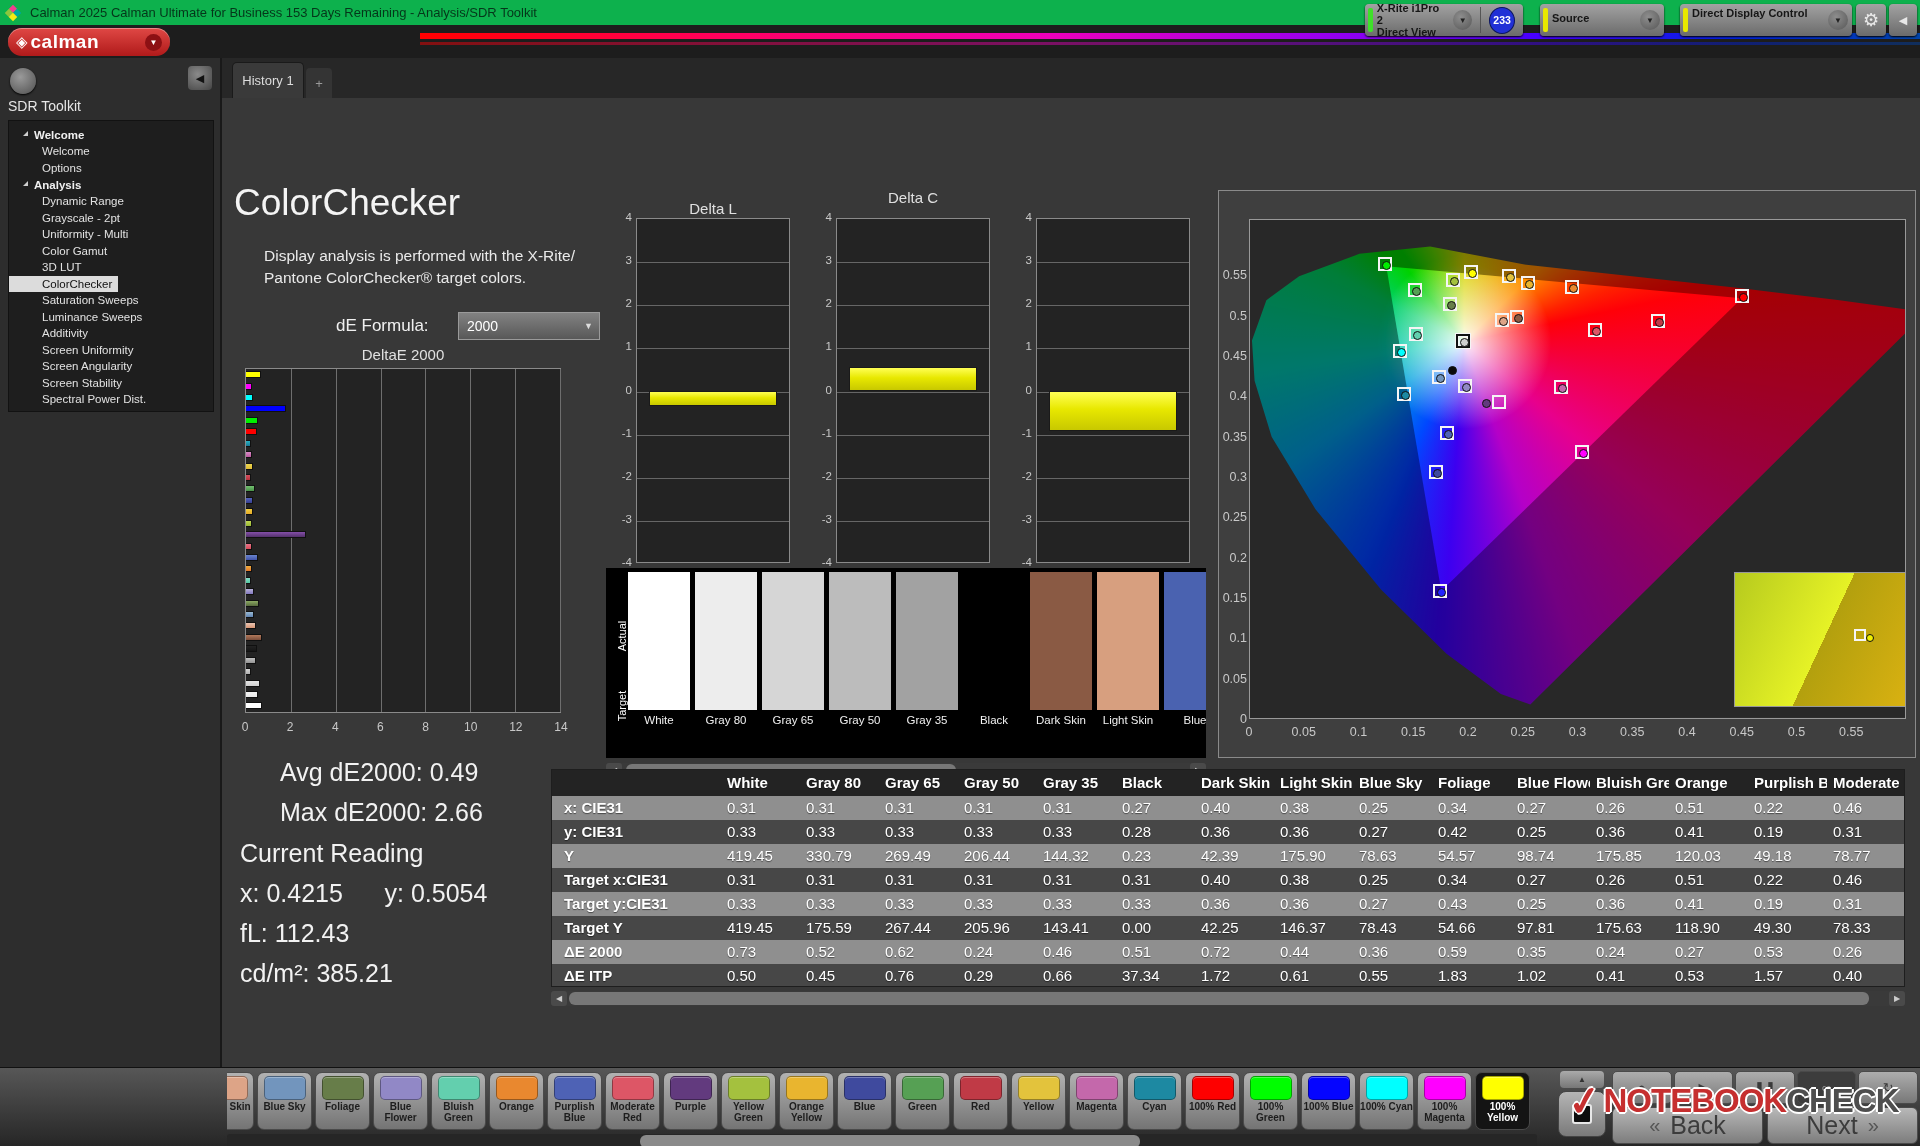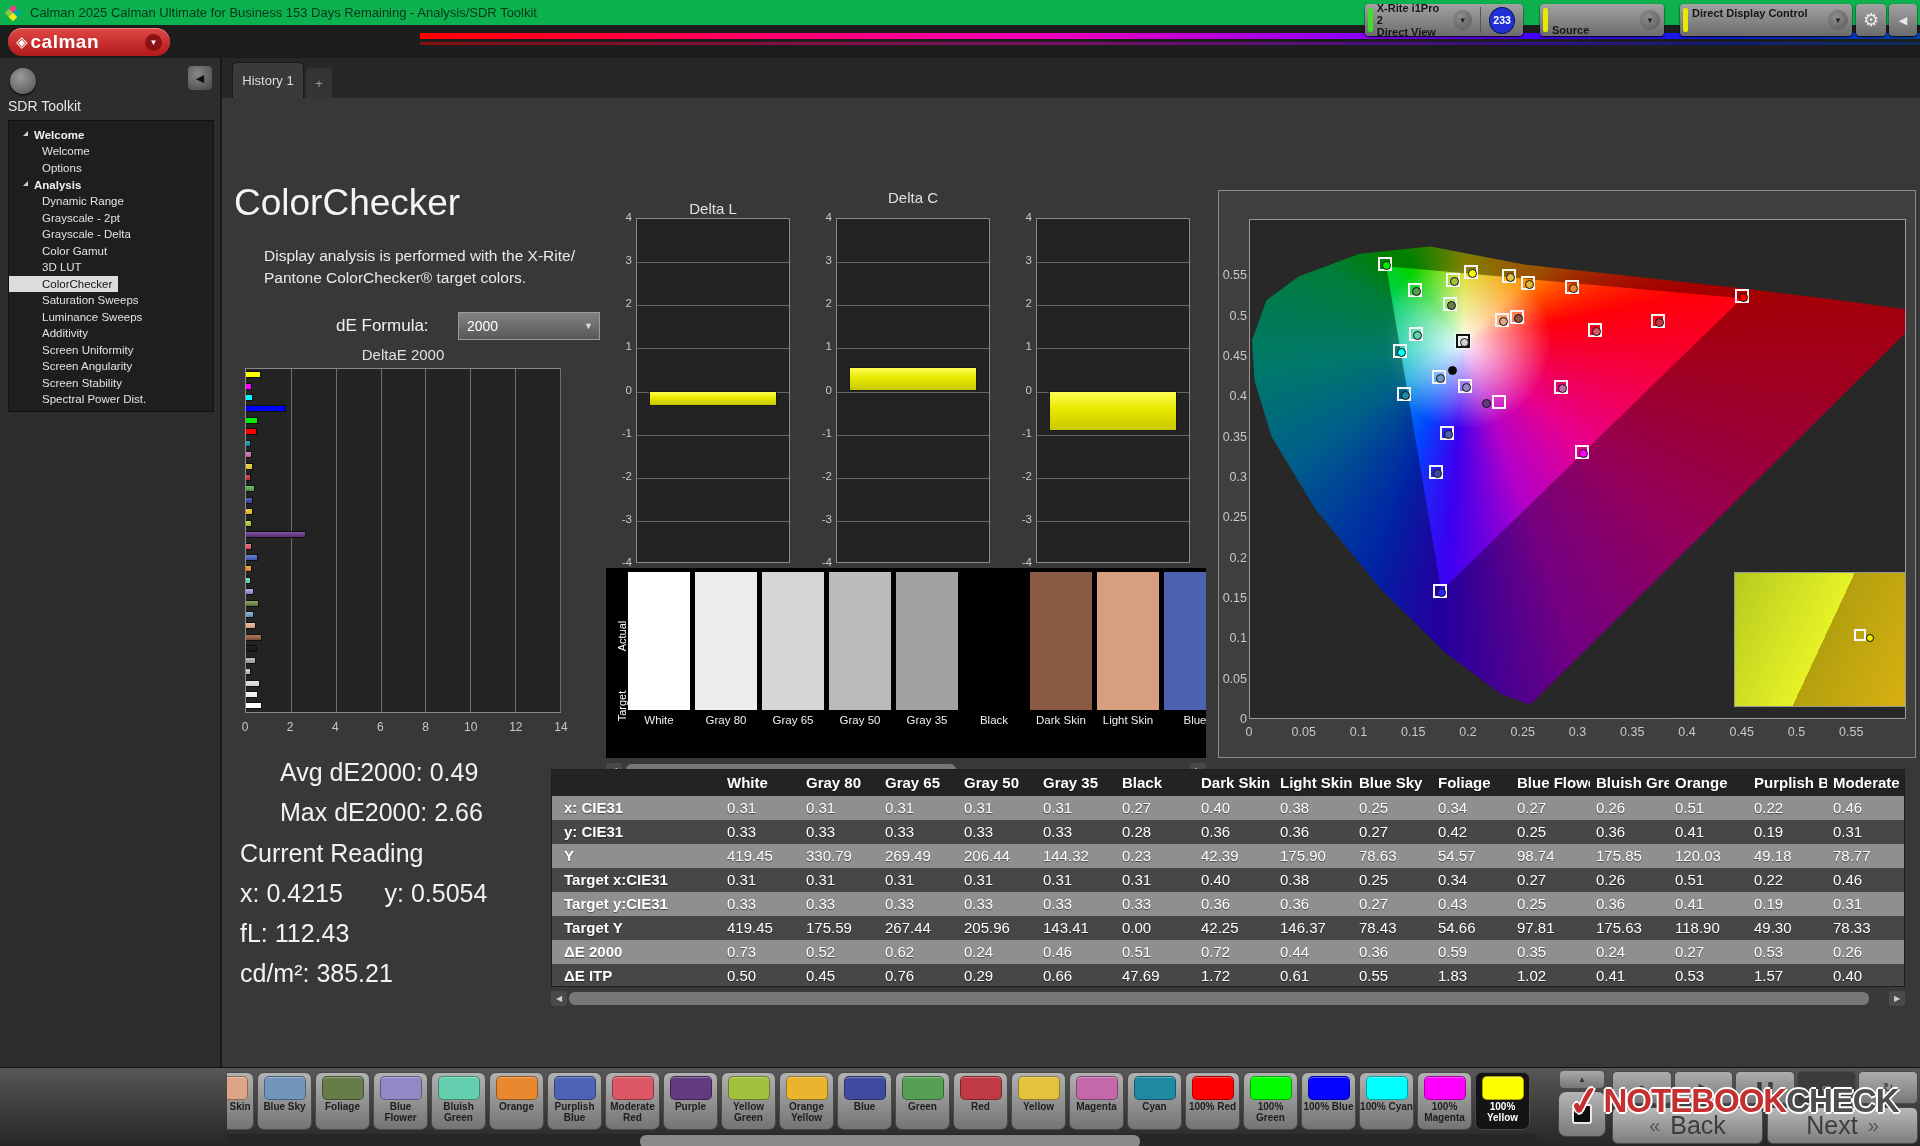--- a/index.html
+++ b/index.html
@@ -225,21 +225,21 @@
         <span>Welcome</span>
       </div>
       <div class="tree-item">Welcome</div>
       <div class="tree-item">Options</div>
       <div class="tree-group">
         <span class="tree-tri"></span>
         <span>Analysis</span>
       </div>
       <div class="tree-item">Dynamic Range</div>
       <div class="tree-item">Grayscale - 2pt</div>
-      <div class="tree-item">Grayscale - Delta</div>
+      <div class="tree-item">Uniformity - Multi</div>
       <div class="tree-item">Color Gamut</div>
       <div class="tree-item">3D LUT</div>
       <div class="tree-item sel">ColorChecker</div>
       <div class="tree-item">Saturation Sweeps</div>
       <div class="tree-item">Luminance Sweeps</div>
       <div class="tree-item">Additivity</div>
       <div class="tree-item">Screen Uniformity</div>
       <div class="tree-item">Screen Angularity</div>
       <div class="tree-item">Screen Stability</div>
       <div class="tree-item">Spectral Power Dist.</div>
@@ -255,21 +255,21 @@
   <div class="ctrl-text">
     <div>X-Rite i1Pro 2</div>
     <div>Direct View</div>
   </div>
   <div class="ctrl-chev">▼</div>
   <div class="ctrl-div"></div>
   <div class="badge">233</div>
 </div>
 <div class="ctrlbox" style="left:1540px; width:124px;">
   <div class="ctrl-edge" id="source-edge" style="background: rgb(232, 232, 0);"></div>
-  <div class="ctrl-text" style="align-self:flex-start; padding-top:20px;">Source</div>
+  <div class="ctrl-text" style="align-self:flex-start; padding-top:8px;">Source</div>
   <div class="ctrl-chev" style="margin-left:auto;">▼</div>
 </div>
 <div class="ctrlbox" style="left:1680px; width:172px;">
   <div class="ctrl-edge" id="ddc-edge" style="background: rgb(232, 232, 0);"></div>
   <div class="ctrl-text" style="align-self:flex-start; padding-top:3px;">Direct Display Control</div>
   <div class="ctrl-chev" style="margin-left:auto;">▼</div>
 </div>
 <div class="sqbtn" style="left:1856px;">
   <span style="font-size:18px;">⚙</span>
 </div>
@@ -704,21 +704,21 @@
       <div class="tbl-cell">0.53</div>
       <div class="tbl-cell">0.26</div>
     </div>
     <div class="tbl-row">
       <div class="tbl-cell tbl-label">ΔE ITP</div>
       <div class="tbl-cell">0.50</div>
       <div class="tbl-cell">0.45</div>
       <div class="tbl-cell">0.76</div>
       <div class="tbl-cell">0.29</div>
       <div class="tbl-cell">0.66</div>
-      <div class="tbl-cell">47.69</div>
+      <div class="tbl-cell">37.34</div>
       <div class="tbl-cell">1.72</div>
       <div class="tbl-cell">0.61</div>
       <div class="tbl-cell">0.55</div>
       <div class="tbl-cell">1.83</div>
       <div class="tbl-cell">1.02</div>
       <div class="tbl-cell">0.41</div>
       <div class="tbl-cell">0.53</div>
       <div class="tbl-cell">1.57</div>
       <div class="tbl-cell">0.40</div>
     </div>

